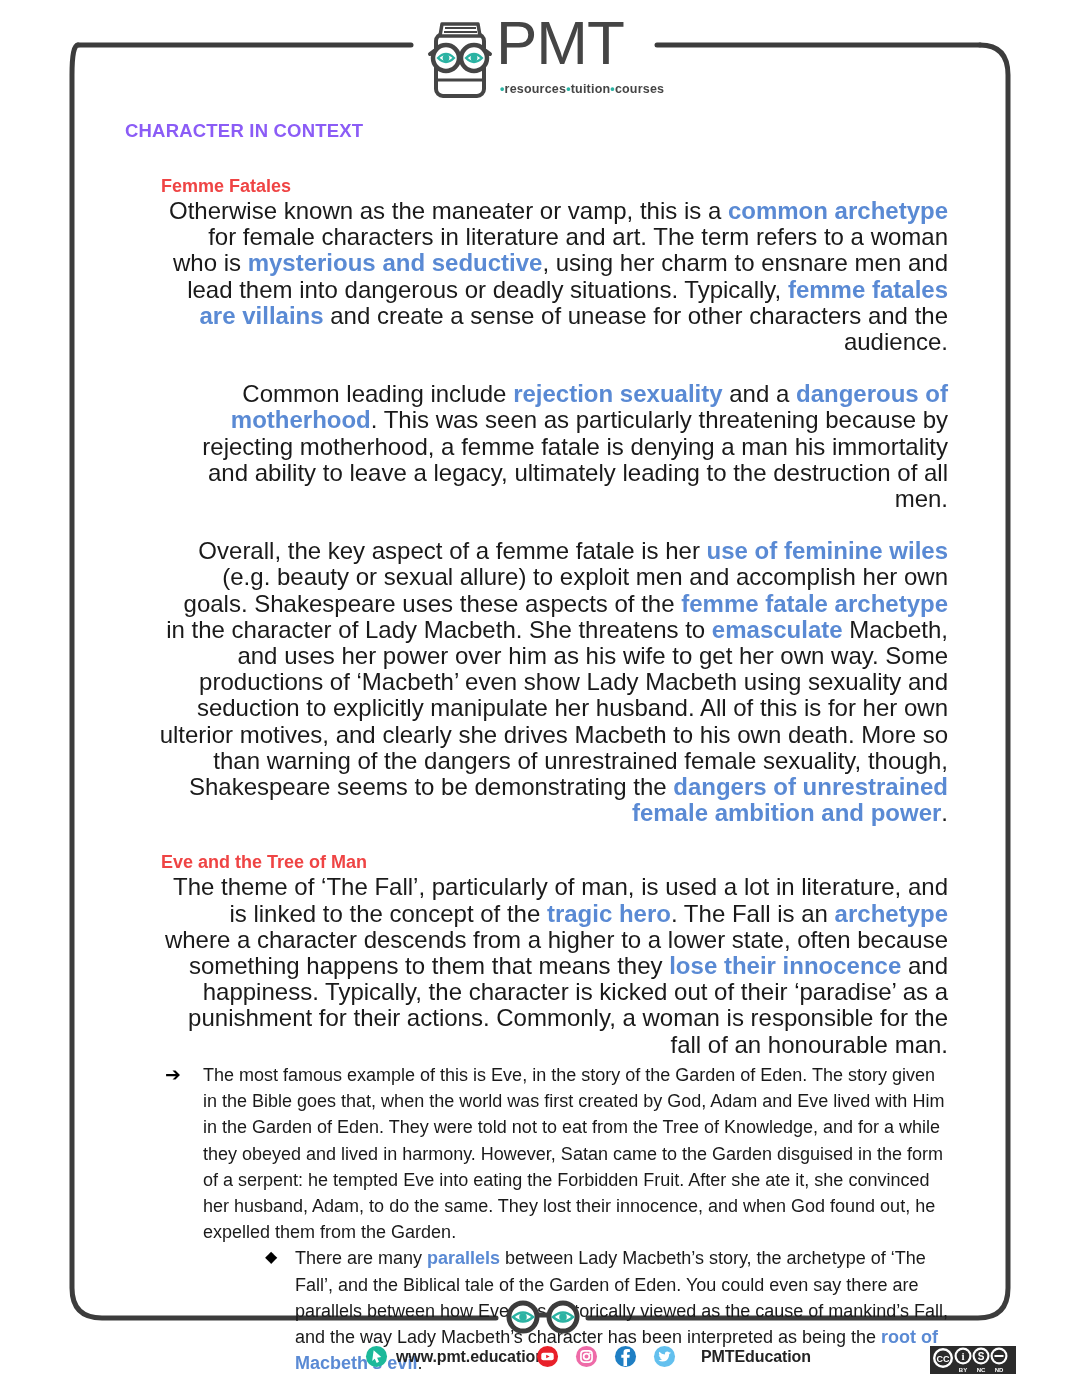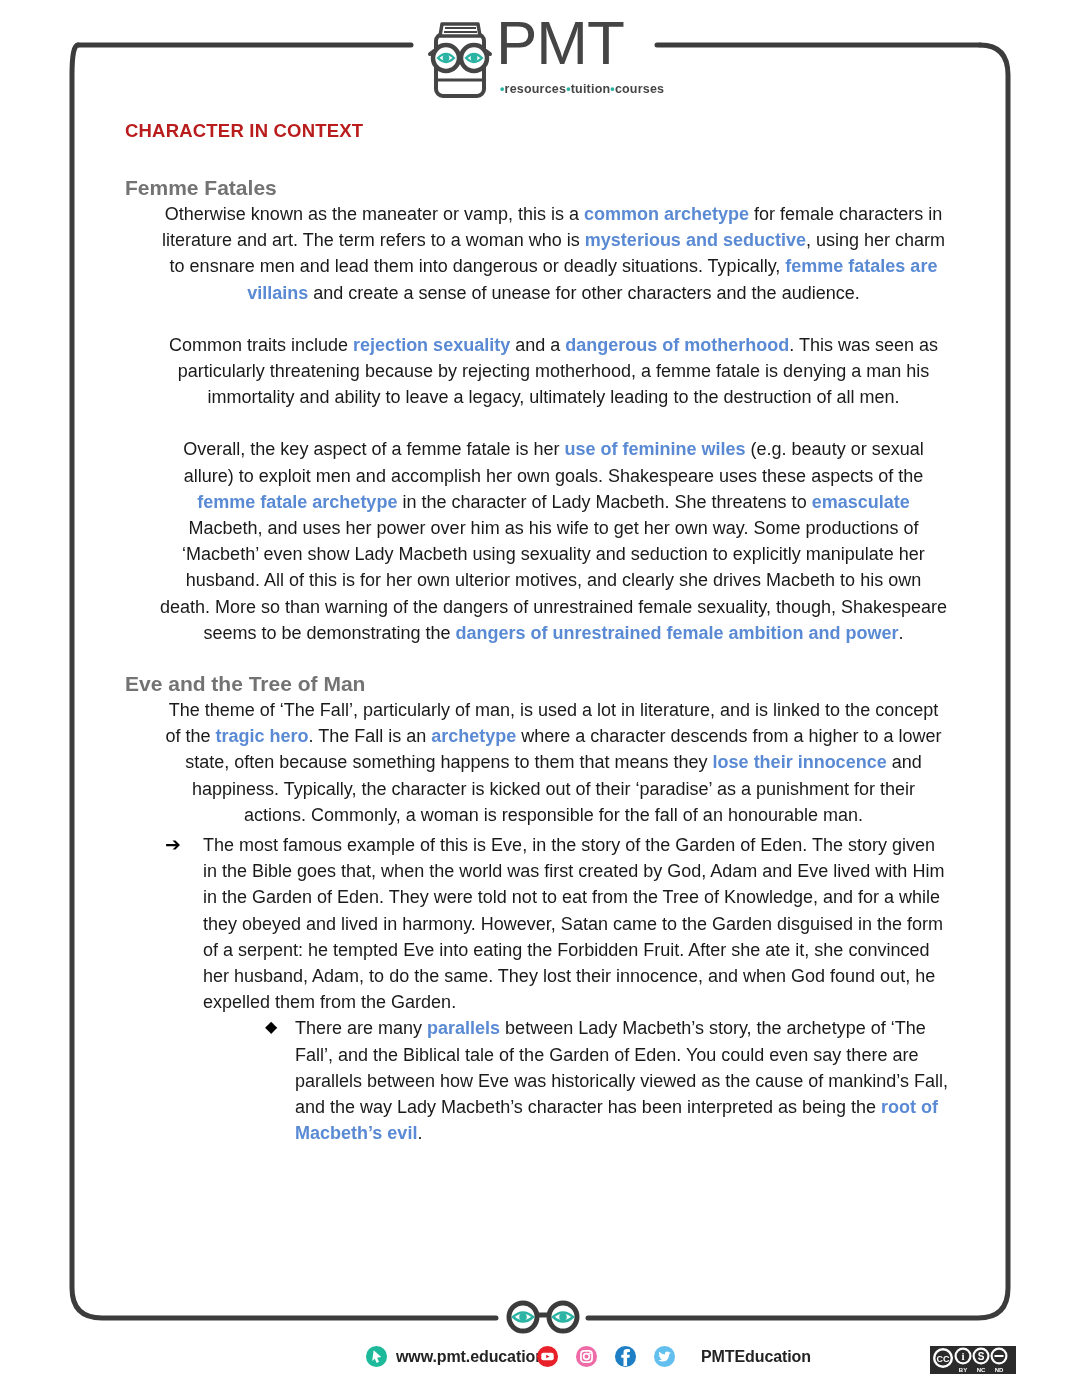--- a/index.html
+++ b/index.html
@@ -53,35 +53,36 @@
 
   
   .content {
     position: absolute;
     left: 125px; top: 120px;
     width: 823px;
   }
   .h-title {
     font-size: 18.5px;
     font-weight: bold;
-    color: #b91c1c;
+    color: #8b5cf6;
     letter-spacing: 0.2px;
     margin-bottom: 34px;
   }
   .h-sub {
-    font-size: 21px;
+    font-size: 18px;
     font-weight: bold;
-    color: #737373;
+    color: #ef4444;
     margin-bottom: 1px;
+    margin-left: 36px;
   }
   p.body {
-    font-size: 18px;
+    font-size: 24px;
     line-height: 26.2px;
     color: #1a1a1a;
-    text-align: center;
+    text-align: right;
     margin-left: 34px;
   }
   .gap { height: 26px; }
   .hl { color: #5a8ad4; font-weight: bold; }
 
   
   ul.lvl1 {
     list-style: none;
     margin-top: 4px;
     padding-left: 40px;
@@ -197,21 +198,21 @@
     <div class="logo-tagline"><span class="dot">•</span>resources<span class="dot">•</span>tuition<span class="dot">•</span>courses</div>
   </div>
 
   <div class="content">
 
     <div class="h-title">CHARACTER IN CONTEXT</div>
 
     <div class="h-sub">Femme Fatales</div>
     <p class="body" id="p-0-0"><span>Otherwise known as the maneater or vamp, this is a </span><span class="hl">common archetype</span><span> for female characters in literature and art. The term refers to a woman who is </span><span class="hl">mysterious and seductive</span><span>, using her charm to ensnare men and lead them into dangerous or deadly situations. Typically, </span><span class="hl">femme fatales are villains</span><span> and create a sense of unease for other characters and the audience.</span></p>
     <div class="gap"></div>
-    <p class="body" id="p-0-1"><span>Common traits include </span><span class="hl">rejection sexuality</span><span> and a </span><span class="hl">dangerous of motherhood</span><span>. This was seen as particularly threatening because by rejecting motherhood, a femme fatale is denying a man his immortality and ability to leave a legacy, ultimately leading to the destruction of all men.</span></p>
+    <p class="body" id="p-0-1"><span>Common leading include </span><span class="hl">rejection sexuality</span><span> and a </span><span class="hl">dangerous of motherhood</span><span>. This was seen as particularly threatening because by rejecting motherhood, a femme fatale is denying a man his immortality and ability to leave a legacy, ultimately leading to the destruction of all men.</span></p>
     <div class="gap"></div>
     <p class="body" id="p-0-2"><span>Overall, the key aspect of a femme fatale is her </span><span class="hl">use of feminine wiles</span><span> (e.g. beauty or sexual allure) to exploit men and accomplish her own goals. Shakespeare uses these aspects of the </span><span class="hl">femme fatale archetype</span><span> in the character of Lady Macbeth. She threatens to </span><span class="hl">emasculate</span><span> Macbeth, and uses her power over him as his wife to get her own way. Some productions of ‘Macbeth’ even show Lady Macbeth using sexuality and seduction to explicitly manipulate her husband. All of this is for her own ulterior motives, and clearly she drives Macbeth to his own death. More so than warning of the dangers of unrestrained female sexuality, though, Shakespeare seems to be demonstrating the </span><span class="hl">dangers of unrestrained female ambition and power</span><span>.</span></p>
 
     <div class="gap"></div>
 
     <div class="h-sub">Eve and the Tree of Man</div>
     <p class="body" id="p-1-0"><span>The theme of ‘The Fall’, particularly of man, is used a lot in literature, and is linked to the concept of the </span><span class="hl">tragic hero</span><span>. The Fall is an </span><span class="hl">archetype</span><span> where a character descends from a higher to a lower state, often because something happens to them that means they </span><span class="hl">lose their innocence</span><span> and happiness. Typically, the character is kicked out of their ‘paradise’ as a punishment for their actions. Commonly, a woman is responsible for the fall of an honourable man.</span></p>
 
     <ul class="lvl1">
       <li>

